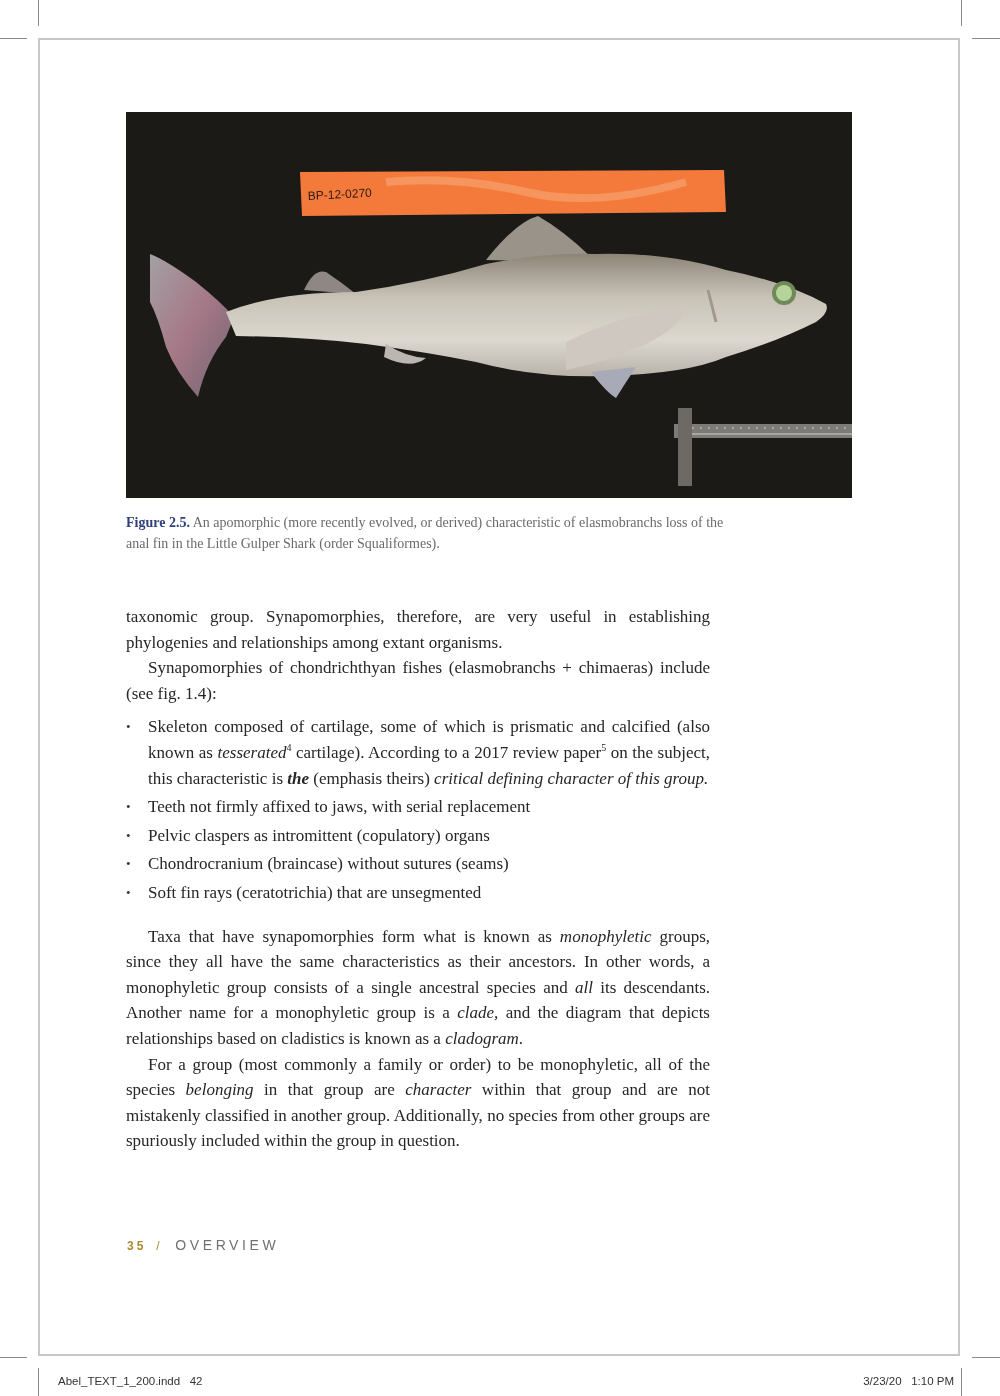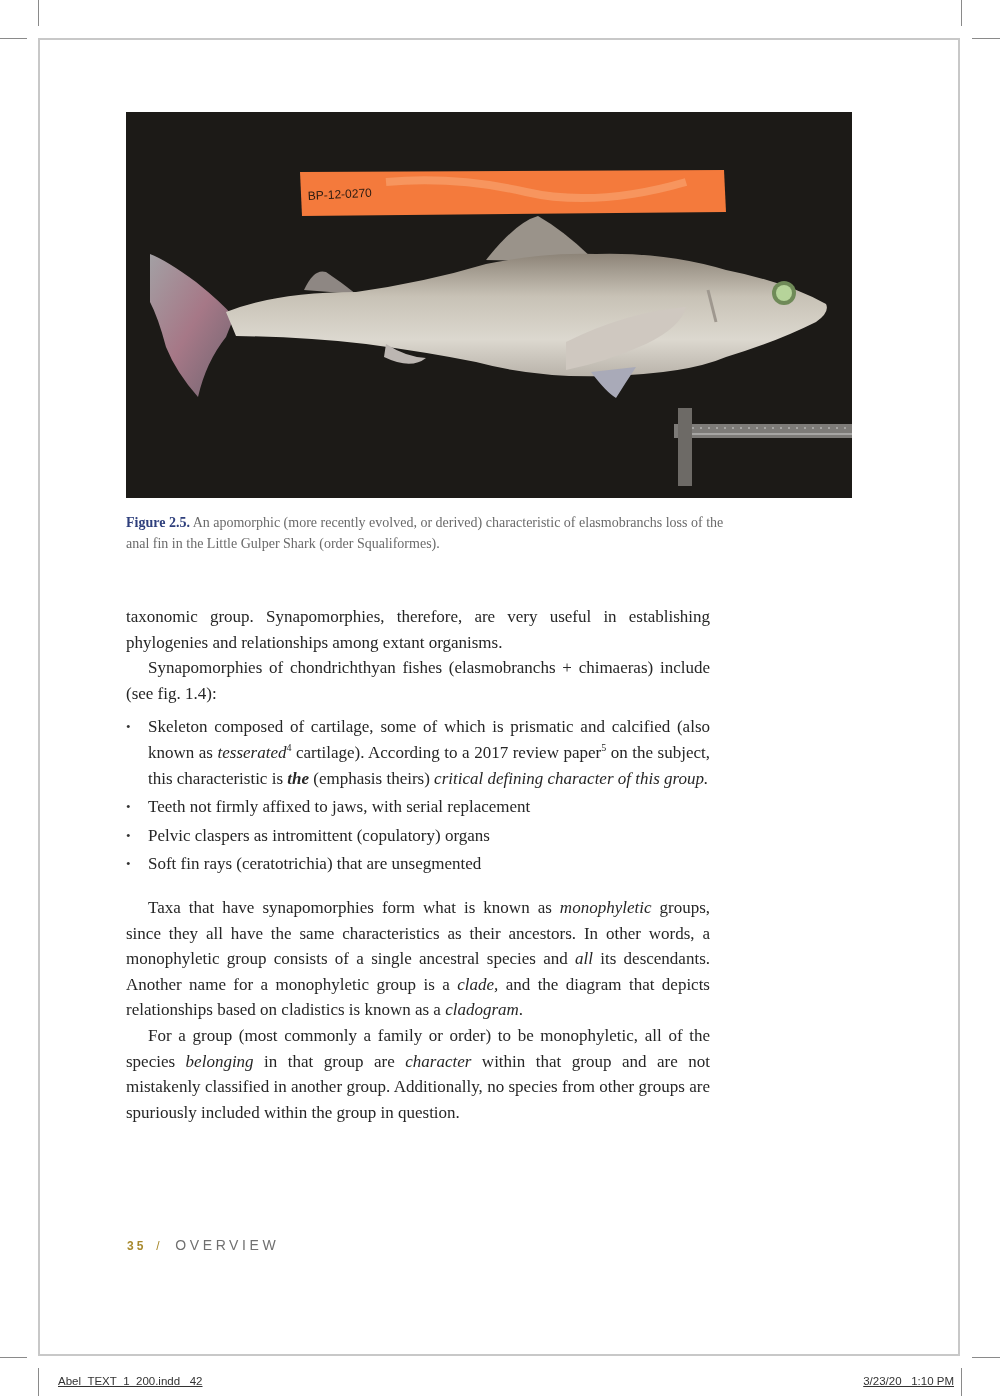--- a/index.html
+++ b/index.html
@@ -49,21 +49,21 @@
     position: absolute; left: 127px; top: 1237px;
     font-family: "Liberation Sans", "DejaVu Sans", sans-serif;
     font-size: 12px; letter-spacing: 3.6px;
   }
   .folio .num { color: #a8892c; font-weight: bold; letter-spacing: 3px; }
   .folio .slash { color: #a8892c; margin: 0 12px 0 10px; }
   .folio .section { color: #707070; font-size: 14px; }
   .slug {
     position: absolute; top: 1375px;
     font-family: "Liberation Sans", "DejaVu Sans", sans-serif;
-    font-size: 11.5px; color: #333; text-decoration: underline;
+    font-size: 11.5px; color: #333;
   }
   .slug.left { left: 58px; }
   .slug.right { right: 46px; margin-left: 15px; }
 </style>
 </head>
 <body>
 
 <div class="crop v" style="left:38px;top:0;height:26px;"></div>
 <div class="crop h" style="left:0;top:38px;width:27px;"></div>
 <div class="crop v" style="left:961px;top:0;height:26px;"></div>
@@ -129,20 +129,21 @@
   <span class="fig-label">Figure 2.5.</span><span> An apomorphic (more recently evolved, or derived) characteristic of elasmobranchs loss of the anal fin in the Little Gulper Shark (order Squaliformes).</span>
 </div>
 
 <div class="body-text">
   <p>taxonomic group. Synapomorphies, therefore, are very useful in establishing phylogenies and relationships among extant organisms.</p>
   <p class="indent">Synapomorphies of chondrichthyan fishes (elasmobranchs + chimaeras) include (see fig. 1.4):</p>
   <ul>
     <li><span>Skeleton composed of cartilage, some of which is prismatic and calcified (also known as </span><i>tesserated</i><sup>4</sup><span> cartilage). According to a 2017 review paper</span><sup>5</sup><span> on the subject, this characteristic is </span><b><i>the</i></b><span> (emphasis theirs) </span><i>critical defining character of this group.</i></li>
     <li>Teeth not firmly affixed to jaws, with serial replacement</li>
     <li>Pelvic claspers as intromittent (copulatory) organs</li>
+    <li>Chondrocranium (braincase) without sutures (seams)</li>
     <li>Soft fin rays (ceratotrichia) that are unsegmented</li>
   </ul>
   <div class="gap"></div>
   <p class="indent"><span>Taxa that have synapomorphies form what is known as </span><i>monophyletic</i><span> groups, since they all have the same characteristics as their ancestors. In other words, a monophyletic group consists of a single ancestral species and </span><i>all</i><span> its descendants. Another name for a monophyletic group is a </span><i>clade,</i><span> and the diagram that depicts relationships based on cladistics is known as a </span><i>cladogram</i><span>.</span></p>
   <p class="indent"><span>For a group (most commonly a family or order) to be monophyletic, all of the species </span><i>belonging</i><span> in that group are </span><i>character</i><span> within that group and are not mistakenly classified in another group. Additionally, no species from other groups are spuriously included within the group in question.</span></p>
 </div>
 
 <div class="folio">
   <span class="num">35</span><span class="slash">/</span><span class="section">OVERVIEW</span>
 </div>

